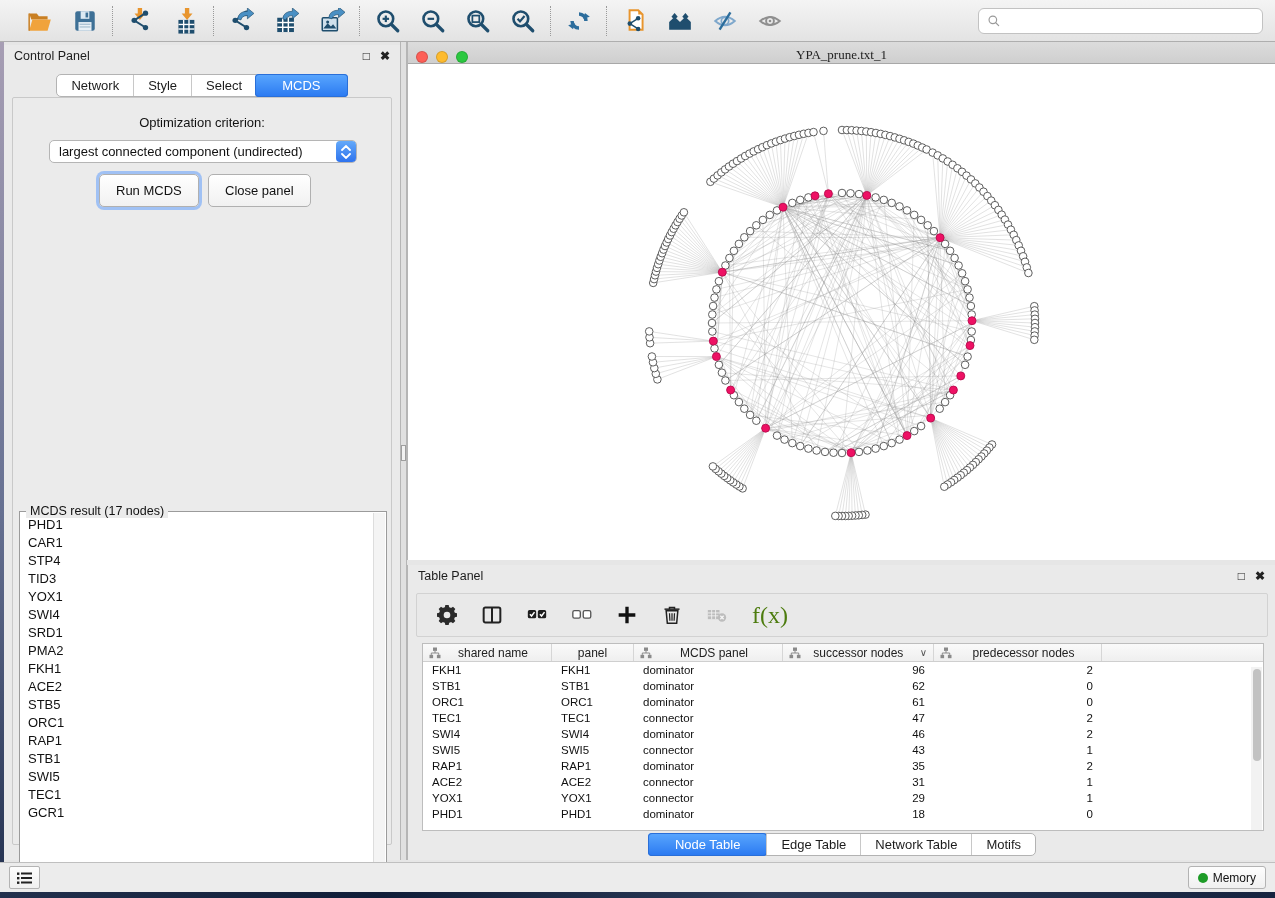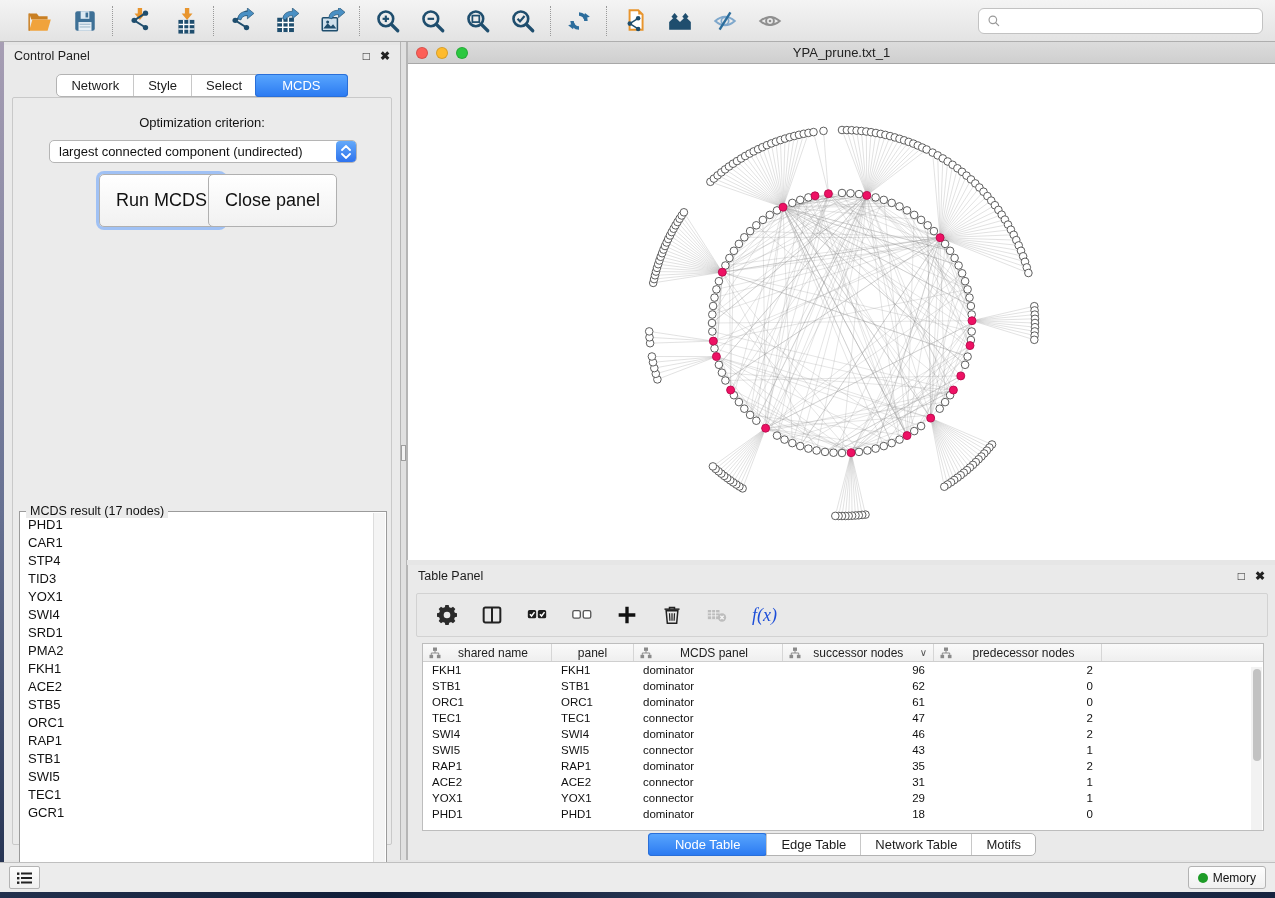--- a/index.html
+++ b/index.html
@@ -53,21 +53,21 @@
   #criterion-label { position:absolute; top:17px; width:100%; text-align:center;
     font-size:13px; color:#111; }
   #criterion-select { position:absolute; left:36px; top:42px; width:308px; height:23px;
     background:#fff; border:1px solid #b5b5b5; border-radius:5px; display:flex; align-items:center;
     cursor:pointer; }
   #criterion-select .sel-text { flex:1; font-size:13px; color:#111; padding:0 9px; white-space:nowrap; }
   #criterion-select .stepper { width:20px; height:21px; border-radius:4px; margin-right:0px;
     background:linear-gradient(#63a9f9,#2e73ee); display:flex; flex-direction:column;
     align-items:center; justify-content:center; gap:2px; }
   .btn { background:linear-gradient(#ffffff,#f1f1f1); border:1px solid #b0b0b0; border-radius:5px;
-    font-size:18px; color:#111; padding:15px 16px; cursor:pointer; font-family:"Liberation Sans",sans-serif; }
+    font-size:13px; color:#111; padding:8px 16px; cursor:pointer; font-family:"Liberation Sans",sans-serif; }
   #run-btn { position:absolute; left:86px; top:76px; box-shadow:0 0 0 3px rgba(110,165,250,.6); }
   #close-panel-btn { position:absolute; left:195px; top:76px; }
 
   #mcds-result { position:absolute; left:6px; top:413px; width:368px; height:372px;
     border:1px solid #9b9b9b; background:#fff; }
   #mcds-legend { position:absolute; left:6px; top:-8px; background:#ebebeb; padding:0 4px;
     font-size:12.5px; color:#111; white-space:nowrap; }
   #mcds-list { position:absolute; left:1px; top:3px; width:346px; height:364px; overflow:hidden; }
   .mcds-item { font-size:13px; color:#111; padding:1.5px 0 1.5px 7px; cursor:default; }
   #mcds-scroll { position:absolute; right:1px; top:1px; width:12px; height:368px;
@@ -77,35 +77,35 @@
   #vsplit { left:400px; top:42px; width:7px; height:818px; background:#e0e0e0;
     border-left:1px solid #b5b5b5; border-right:1px solid #b5b5b5; cursor:col-resize; }
   #vsplit .handle { position:absolute; left:0px; top:403px; width:5px; height:16px;
     background:#f2f2f2; border:1px solid #9e9e9e; }
   #hsplit { left:407px; top:560px; width:868px; height:5px; background:#e6e6e6; cursor:row-resize; }
 
   
   #net-window { left:407px; top:42px; width:868px; height:518px; background:#fff;
     border-left:1px solid #b5b5b5; }
   #net-titlebar { height:22px; background:linear-gradient(#dcdcdc,#cfcfcf);
-    border-bottom:1px solid #a8a8a8; display:flex; align-items:center; padding:0 8px; position:relative; }
+    border-bottom:1px solid #a8a8a8; display:flex; align-items:flex-end; padding:0 8px; position:relative;font-family:Liberation Serif, serif; }
   .traffic { width:12px; height:12px; border-radius:50%; margin-right:8px; cursor:pointer; }
   #net-title { position:absolute; left:0; right:0; text-align:center; font-size:13px; color:#222; }
   #net-canvas { width:866px; height:495px; background:#fff; cursor:default; }
 
   
   #table-panel { left:407px; top:565px; width:868px; height:295px; background:#eaeaea;
     border-left:1px solid #b5b5b5; }
   #tp-toolbar { position:absolute; left:8px; top:28px; width:852px; height:44px;
     background:#e9e9e9; border:1px solid #d2d2d2; border-radius:2px;
     display:flex; align-items:center; gap:25px; padding:0 20px; }
   .tp-icon { display:flex; align-items:center; justify-content:center; cursor:pointer; height:24px; }
   .tp-icon svg { width:20px; height:20px; }
   .tp-icon.disabled { cursor:default; }
-  #fx-label { font-size:18px; color:#1d4ed8; font-family:"Liberation Serif",serif; font-style:italic; }
+  #fx-label { font-size:24px; color:#4d7c0f; font-family:"Liberation Serif",serif; }
 
   #node-table { position:absolute; left:14px; top:78px; width:842px; height:188px;
     background:#fff; border:1px solid #bdbdbd; }
   #tbl-header { display:flex; height:18px; background:linear-gradient(#fafafa,#efefef);
     border-bottom:1px solid #cfcfcf; }
   .th { display:flex; align-items:center; font-size:12px; color:#222;
     border-right:1px solid #d6d6d6; padding:0 6px; cursor:pointer; }
   .th .th-label { flex:1; text-align:center; white-space:nowrap; overflow:hidden; }
   .th svg.tree { width:12px; height:12px; flex:none; }
   .th .sort { font-size:10px; color:#555; margin-left:4px; }

